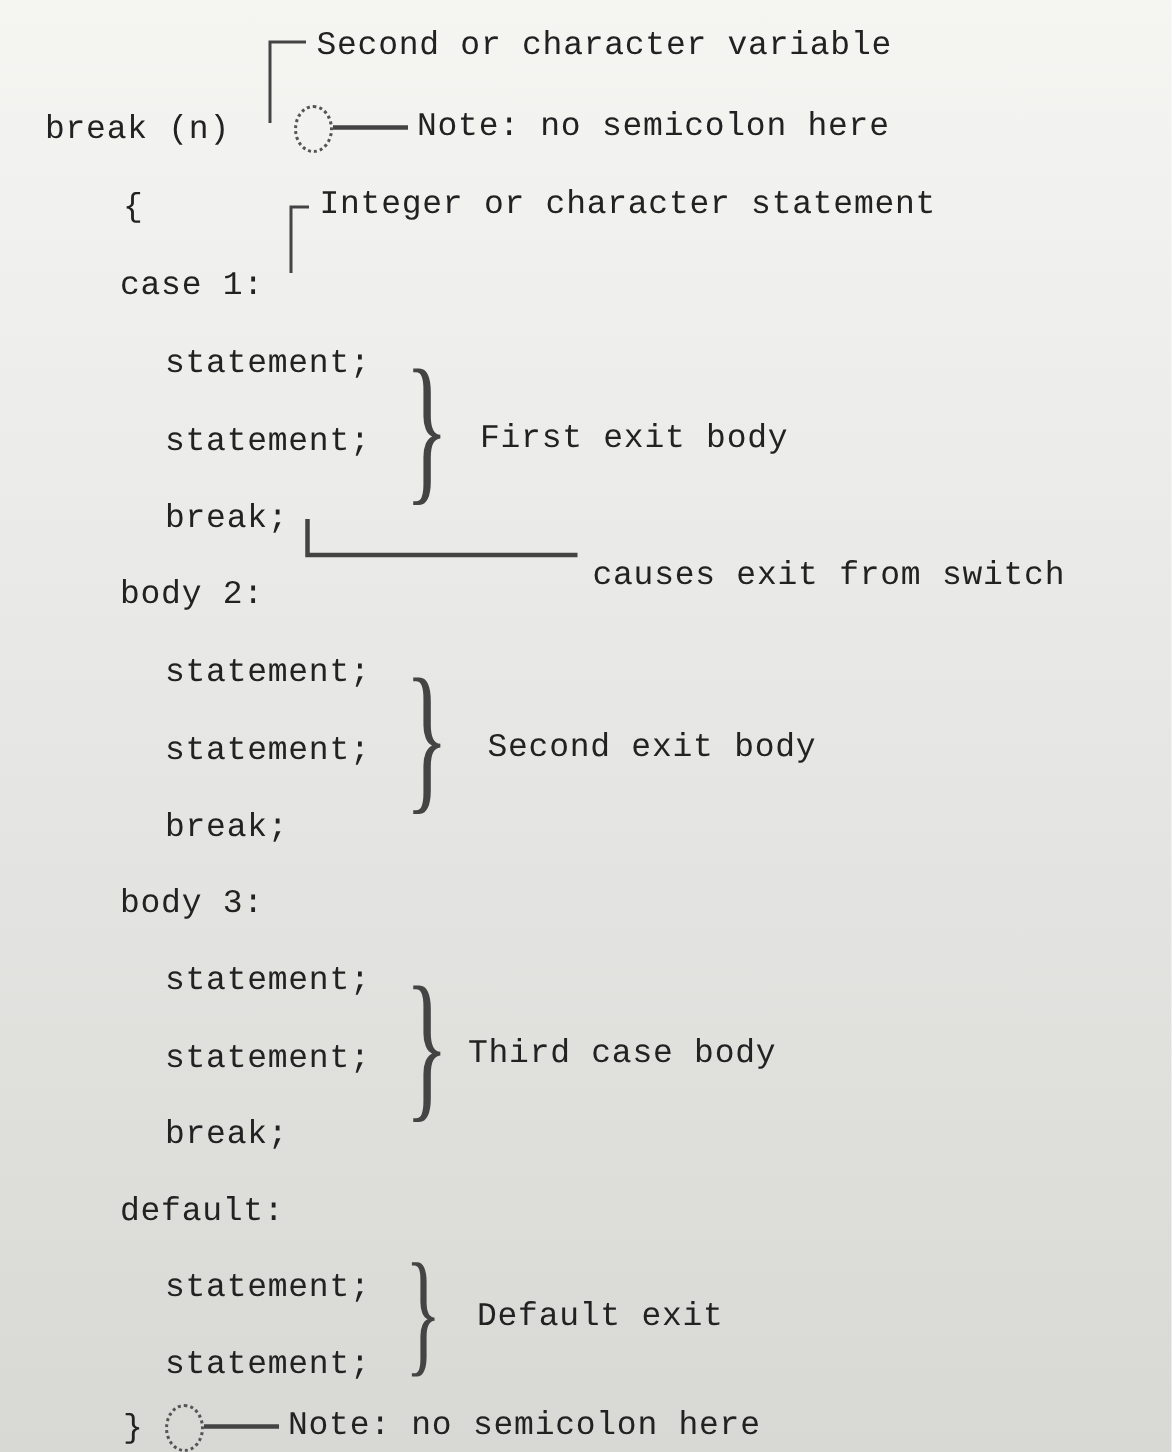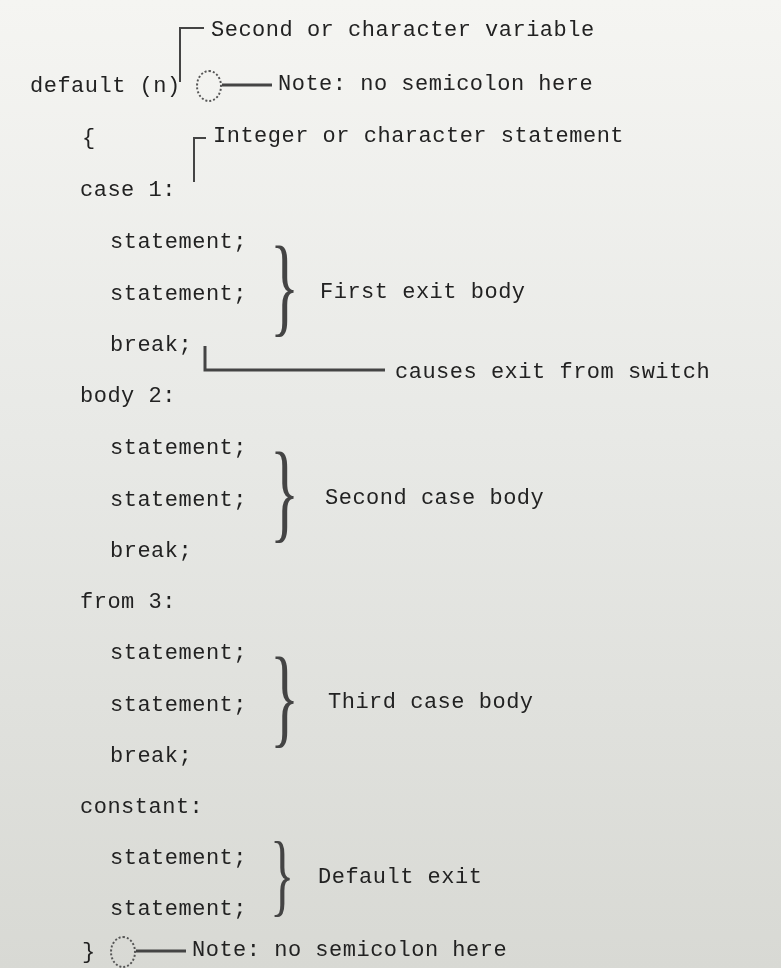--- a/index.html
+++ b/index.html
@@ -31,21 +31,21 @@
 </style>
 </head>
 <body>
 
 <div class="abs" style="left:211px;top:18px">Second or character variable</div>
 
 <svg class="abs" style="left:174px;top:22px" width="35" height="66">
   <path d="M30 6 H6 V60" fill="none" stroke="#444" stroke-width="2"></path>
 </svg>
 
-<div class="abs" style="left:30px;top:74px">default (n)</div>
+<div class="abs" style="left:30px;top:74px">break (n)</div>
 
 <div class="abs dotted-ellipse" style="left:196px;top:70px"></div>
 
 <svg class="abs" style="left:222px;top:83px" width="50" height="4">
   <line x1="0" y1="2" x2="50" y2="2" stroke="#444" stroke-width="3"></line>
 </svg>
 <div class="abs" style="left:278px;top:72px">Note: no semicolon here</div>
 
 <div class="abs" style="left:82px;top:126px">{</div>
 
@@ -58,37 +58,37 @@
 <div class="abs" style="left:110px;top:230px">statement;</div>
 <div class="abs" style="left:110px;top:282px">statement;</div>
 <div class="abs" style="left:110px;top:333px">break;</div>
 
 <div class="abs brace" style="left:270px;top:230px">}</div>
 <div class="abs" style="left:320px;top:280px">First exit body</div>
 
 <svg class="abs" style="left:200px;top:340px" width="190" height="38">
   <path d="M5 6 V30 H185" fill="none" stroke="#444" stroke-width="3"></path>
 </svg>
-<div class="abs" style="left:395px;top:360px">causes exit from switch</div>
+<div class="abs" style="left:395px;top:371px">causes exit from switch</div>
 
 <div class="abs" style="left:80px;top:384px">body 2:</div>
 <div class="abs" style="left:110px;top:436px">statement;</div>
 <div class="abs" style="left:110px;top:488px">statement;</div>
 <div class="abs" style="left:110px;top:539px">break;</div>
 <div class="abs brace" style="left:270px;top:436px">}</div>
-<div class="abs" style="left:325px;top:486px">Second case body</div>
+<div class="abs" style="left:325px;top:486px">Second exit body</div>
 
-<div class="abs" style="left:80px;top:590px">from 3:</div>
+<div class="abs" style="left:80px;top:590px">body 3:</div>
 <div class="abs" style="left:110px;top:641px">statement;</div>
 <div class="abs" style="left:110px;top:693px">statement;</div>
 <div class="abs" style="left:110px;top:744px">break;</div>
 <div class="abs brace" style="left:270px;top:641px">}</div>
-<div class="abs" style="left:328px;top:690px">Third case body</div>
+<div class="abs" style="left:312px;top:690px">Third case body</div>
 
-<div class="abs" style="left:80px;top:795px">constant:</div>
+<div class="abs" style="left:80px;top:795px">default:</div>
 <div class="abs" style="left:110px;top:846px">statement;</div>
 <div class="abs" style="left:110px;top:897px">statement;</div>
 <div class="abs brace" style="left:270px;top:828px;font-size:92px">}</div>
 <div class="abs" style="left:318px;top:865px">Default exit</div>
 
 <div class="abs" style="left:82px;top:940px">}</div>
 
 <div class="abs dotted-ellipse" style="left:110px;top:936px"></div>
 <svg class="abs" style="left:136px;top:949px" width="50" height="4">
   <line x1="0" y1="2" x2="50" y2="2" stroke="#444" stroke-width="3"></line>

